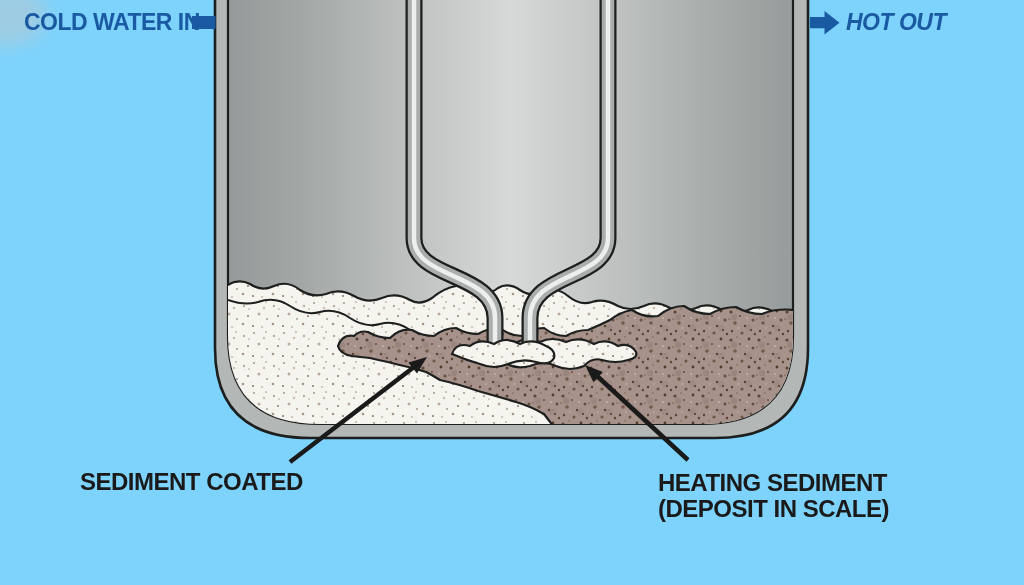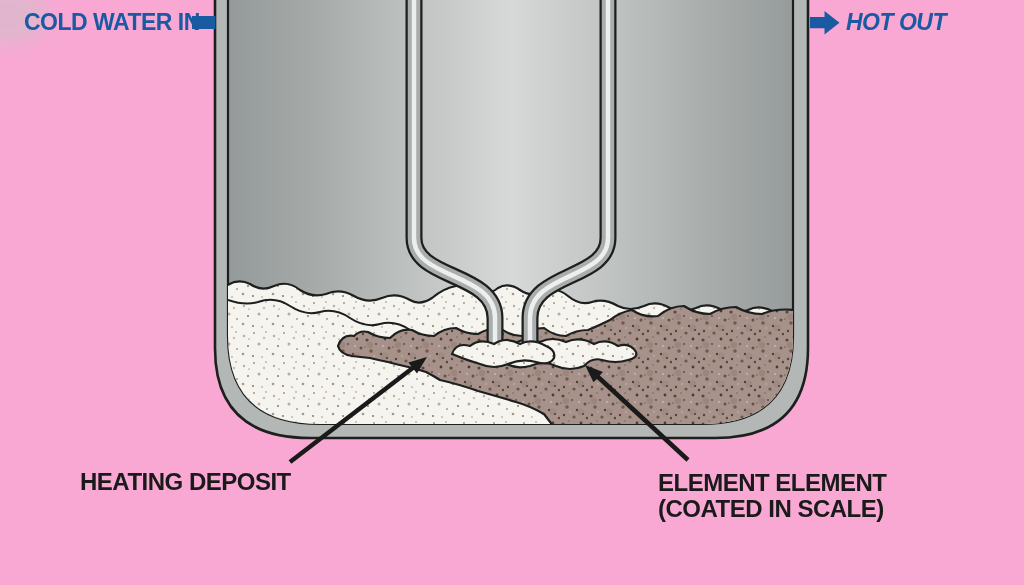--- a/index.html
+++ b/index.html
@@ -1,17 +1,17 @@
 <!DOCTYPE html>
 <html style="--label-blue: #1a5aa2; --label-black: #1a1a1a; --outline: #1c1f1e; --tank-wall: #b3b7b5; --interior-light: #d7d9d8; --interior-dark: #949a99; --sediment-white: #f6f4ef; --scale-brown: #a6928a; --tube-gray: #a9adac; --tube-highlight: #edefee;"><head>
 <meta charset="utf-8">
 <style>
   html,body{margin:0;padding:0;background:#ffffff;}
   .stage{
-    position:relative;width:1024px;height:585px;background:#f9a8d4;overflow:hidden;
+    position:relative;width:1024px;height:585px;background:#7dd3fc;overflow:hidden;
     font-family:"Liberation Sans", sans-serif;
   }
   .stage svg{position:absolute;left:0;top:0;}
   .lbl{
     position:absolute;font-weight:700;letter-spacing:-0.5px;white-space:nowrap;
     -webkit-font-smoothing:antialiased;
   }
   .lbl-blue{color:var(--label-blue,#1a5aa2);font-size:23px;}
   .lbl-black{color:var(--label-black,#1a1a1a);font-size:24px;}
   .lbl-cold{left:24px;top:9px;}
@@ -146,18 +146,18 @@
     </g>
 
     <g>
       <line x1="688" y1="460" x2="597" y2="376" style="stroke:var(--label-black,#1a1a1a)" stroke-width="4.5"></line>
       <polygon points="585,365 602.9,372.1 593.5,382.3" style="fill:var(--label-black,#1a1a1a)"></polygon>
     </g>
   </svg>
 
   <div class="lbl lbl-blue lbl-cold">COLD WATER IN</div>
   <div class="lbl lbl-blue lbl-hot">HOT OUT</div>
-  <div class="lbl lbl-black lbl-sediment">HEATING DEPOSIT</div>
+  <div class="lbl lbl-black lbl-sediment">SEDIMENT COATED</div>
   <div class="lbl lbl-black lbl-heating">
-    <div>ELEMENT ELEMENT</div>
-    <div>(COATED IN SCALE)</div>
+    <div>HEATING SEDIMENT</div>
+    <div>(DEPOSIT IN SCALE)</div>
   </div>
 </div>
 
 </body></html>

